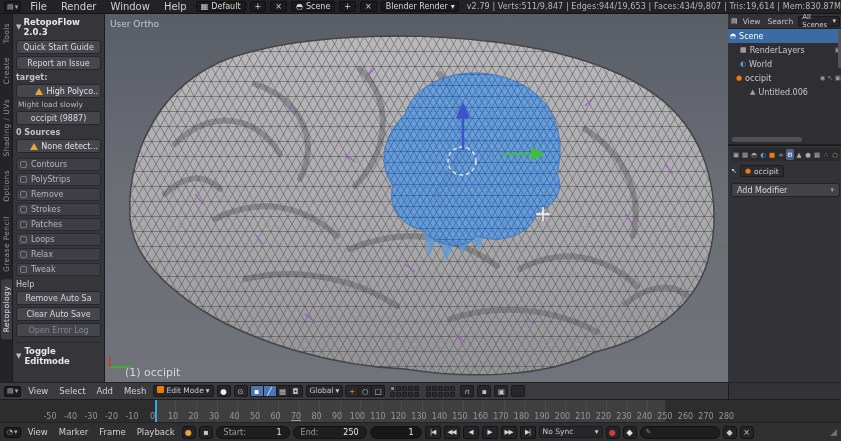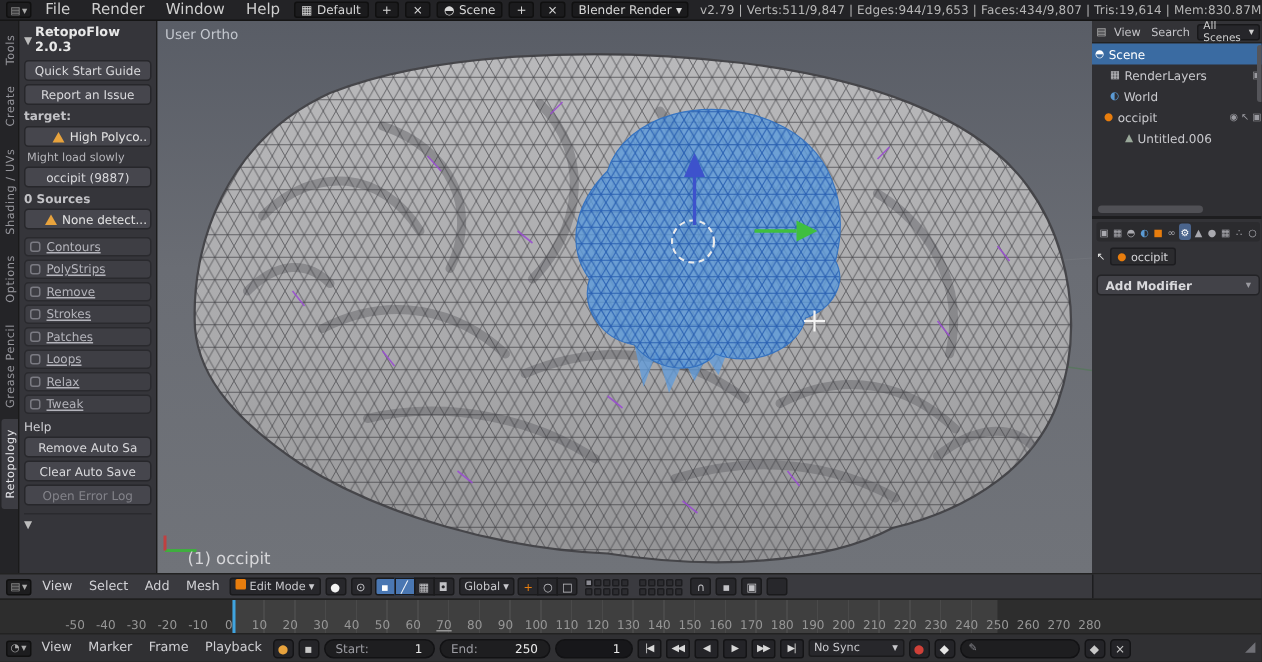--- a/index.html
+++ b/index.html
@@ -40,21 +40,21 @@
   .pbtn{display:block;width:100%;background:#46464d;border:1px solid #27272b;border-radius:3px;
     color:#d9d9dc;font-size:8px;text-align:center;padding:1.5px 2px;margin-bottom:2px;
     overflow:hidden;text-overflow:ellipsis;white-space:nowrap;cursor:default;}
   .pbtn.warn{color:#e3e3e3;display:flex;align-items:center;gap:3px;justify-content:flex-end;padding-left:4px;}
   .warntri{width:0;height:0;border-left:4px solid transparent;border-right:4px solid transparent;
     border-bottom:7px solid #e8a33d;display:inline-block;flex:0 0 auto;}
   .plabel{color:#c2c2c6;font-size:8px;margin:3px 0 2px;font-weight:bold;}
   .psub{color:#b5b5ba;font-size:7.5px;margin:0 0 2px 2px;}
   .toolbtn{display:flex;align-items:center;gap:4px;width:100%;background:#3e3e44;
     border:1px solid #2a2a2e;border-radius:3px;color:#b4b4bb;font-size:8px;
-    padding:1px 3px;margin-bottom:2px;cursor:default;text-decoration:underline;}
+    padding:1px 3px;margin-bottom:2px;cursor:default;}
   .ticon{width:7px;height:7px;border:1px solid #8a8a92;border-radius:2px;flex:0 0 auto;opacity:.8;}
   .linkline{color:#cfcfd4;font-size:8px;margin:4px 0 2px;}
   .dim{color:#83838a;}
   .phdr2{display:flex;align-items:center;gap:3px;color:#e6e6e6;font-size:8.5px;
     font-weight:bold;margin-top:5px;border-top:1px solid #2a2a2e;padding-top:3px;}
 
   
   .viewport{flex:0 0 623px;position:relative;overflow:hidden;
     background:linear-gradient(#595d66,#6a6d74 45%,#707379);}
   .vp-label{position:absolute;left:5px;top:5px;color:#c3c7ce;font-size:9px;}
@@ -84,21 +84,21 @@
   .props{flex:1;background:#333337;display:flex;flex-direction:column;padding:2px 3px;}
   .ptabs{display:flex;gap:1px;align-items:center;margin-bottom:4px;background:#2b2b2e;
     border-radius:2px;padding:1px;}
   .ptab{width:8px;height:11px;display:flex;align-items:center;justify-content:center;
     font-size:6.5px;color:#a9a9af;border-radius:2px;cursor:default;}
   .ptab.active{background:#4a648c;color:#fff;}
   .crumbs{display:flex;align-items:center;gap:3px;margin-bottom:6px;}
   .chip{background:#2b2b2e;border:1px solid #1d1d20;border-radius:2px;height:12px;
     display:flex;align-items:center;gap:3px;padding:0 4px;color:#d6d6d9;font-size:7.5px;}
   .addmod{background:#424248;border:1px solid #232326;border-radius:3px;height:14px;
-    display:flex;align-items:center;color:#d9d9dc;font-size:8px;padding:0 5px;font-weight:bold;}
+    display:flex;align-items:center;color:#d9d9dc;font-size:8px;padding:0 5px;}
   .addmod .dd{margin-left:auto;color:#9a9aa0;font-size:7px;}
 
   
   .vheader{height:17px;flex:0 0 17px;background:#3a3a3f;display:flex;align-items:center;
     gap:3px;padding:0 4px;border-top:1px solid #222;white-space:nowrap;position:relative;}
   .vheader .menu{color:#d2d2d6;font-size:8.5px;padding:0 4px;}
   .hbtn{background:#27272b;border:1px solid #1a1a1c;border-radius:2px;height:12px;
     display:inline-flex;gap:2px;padding:0 3px;color:#c9c9cd;font-size:7.5px;}
   .hbtn .cube{width:7px;height:7px;background:#e87d0d;border-radius:1px;display:inline-block;}
   .icbtn{width:14px;height:12px;background:#27272b;border:1px solid #1a1a1c;border-radius:2px;
@@ -238,20 +238,21 @@
       <div class="toolbtn">
         <span class="ticon"></span>
         <span>Tweak</span>
       </div>
       <div class="linkline">Help</div>
       <div class="pbtn">Remove Auto Sa</div>
       <div class="pbtn">Clear Auto Save</div>
       <div class="pbtn dim">Open Error Log</div>
       <div class="phdr2">
         <span class="tri" style="font-size:7px;color:#bdbdbd">▼</span>
+        <span>Toggle Editmode</span>
       </div>
     </div>
 
     <div class="viewport">
       <svg width="623" height="368" viewBox="0 0 623 368">
         <defs>
           <linearGradient id="braing" x1="0" y1="0" x2="0" y2="1">
             <stop offset="0" stop-color="#b9b9bb"></stop>
             <stop offset="0.6" stop-color="#a9a9ab"></stop>
             <stop offset="1" stop-color="#949496"></stop>

